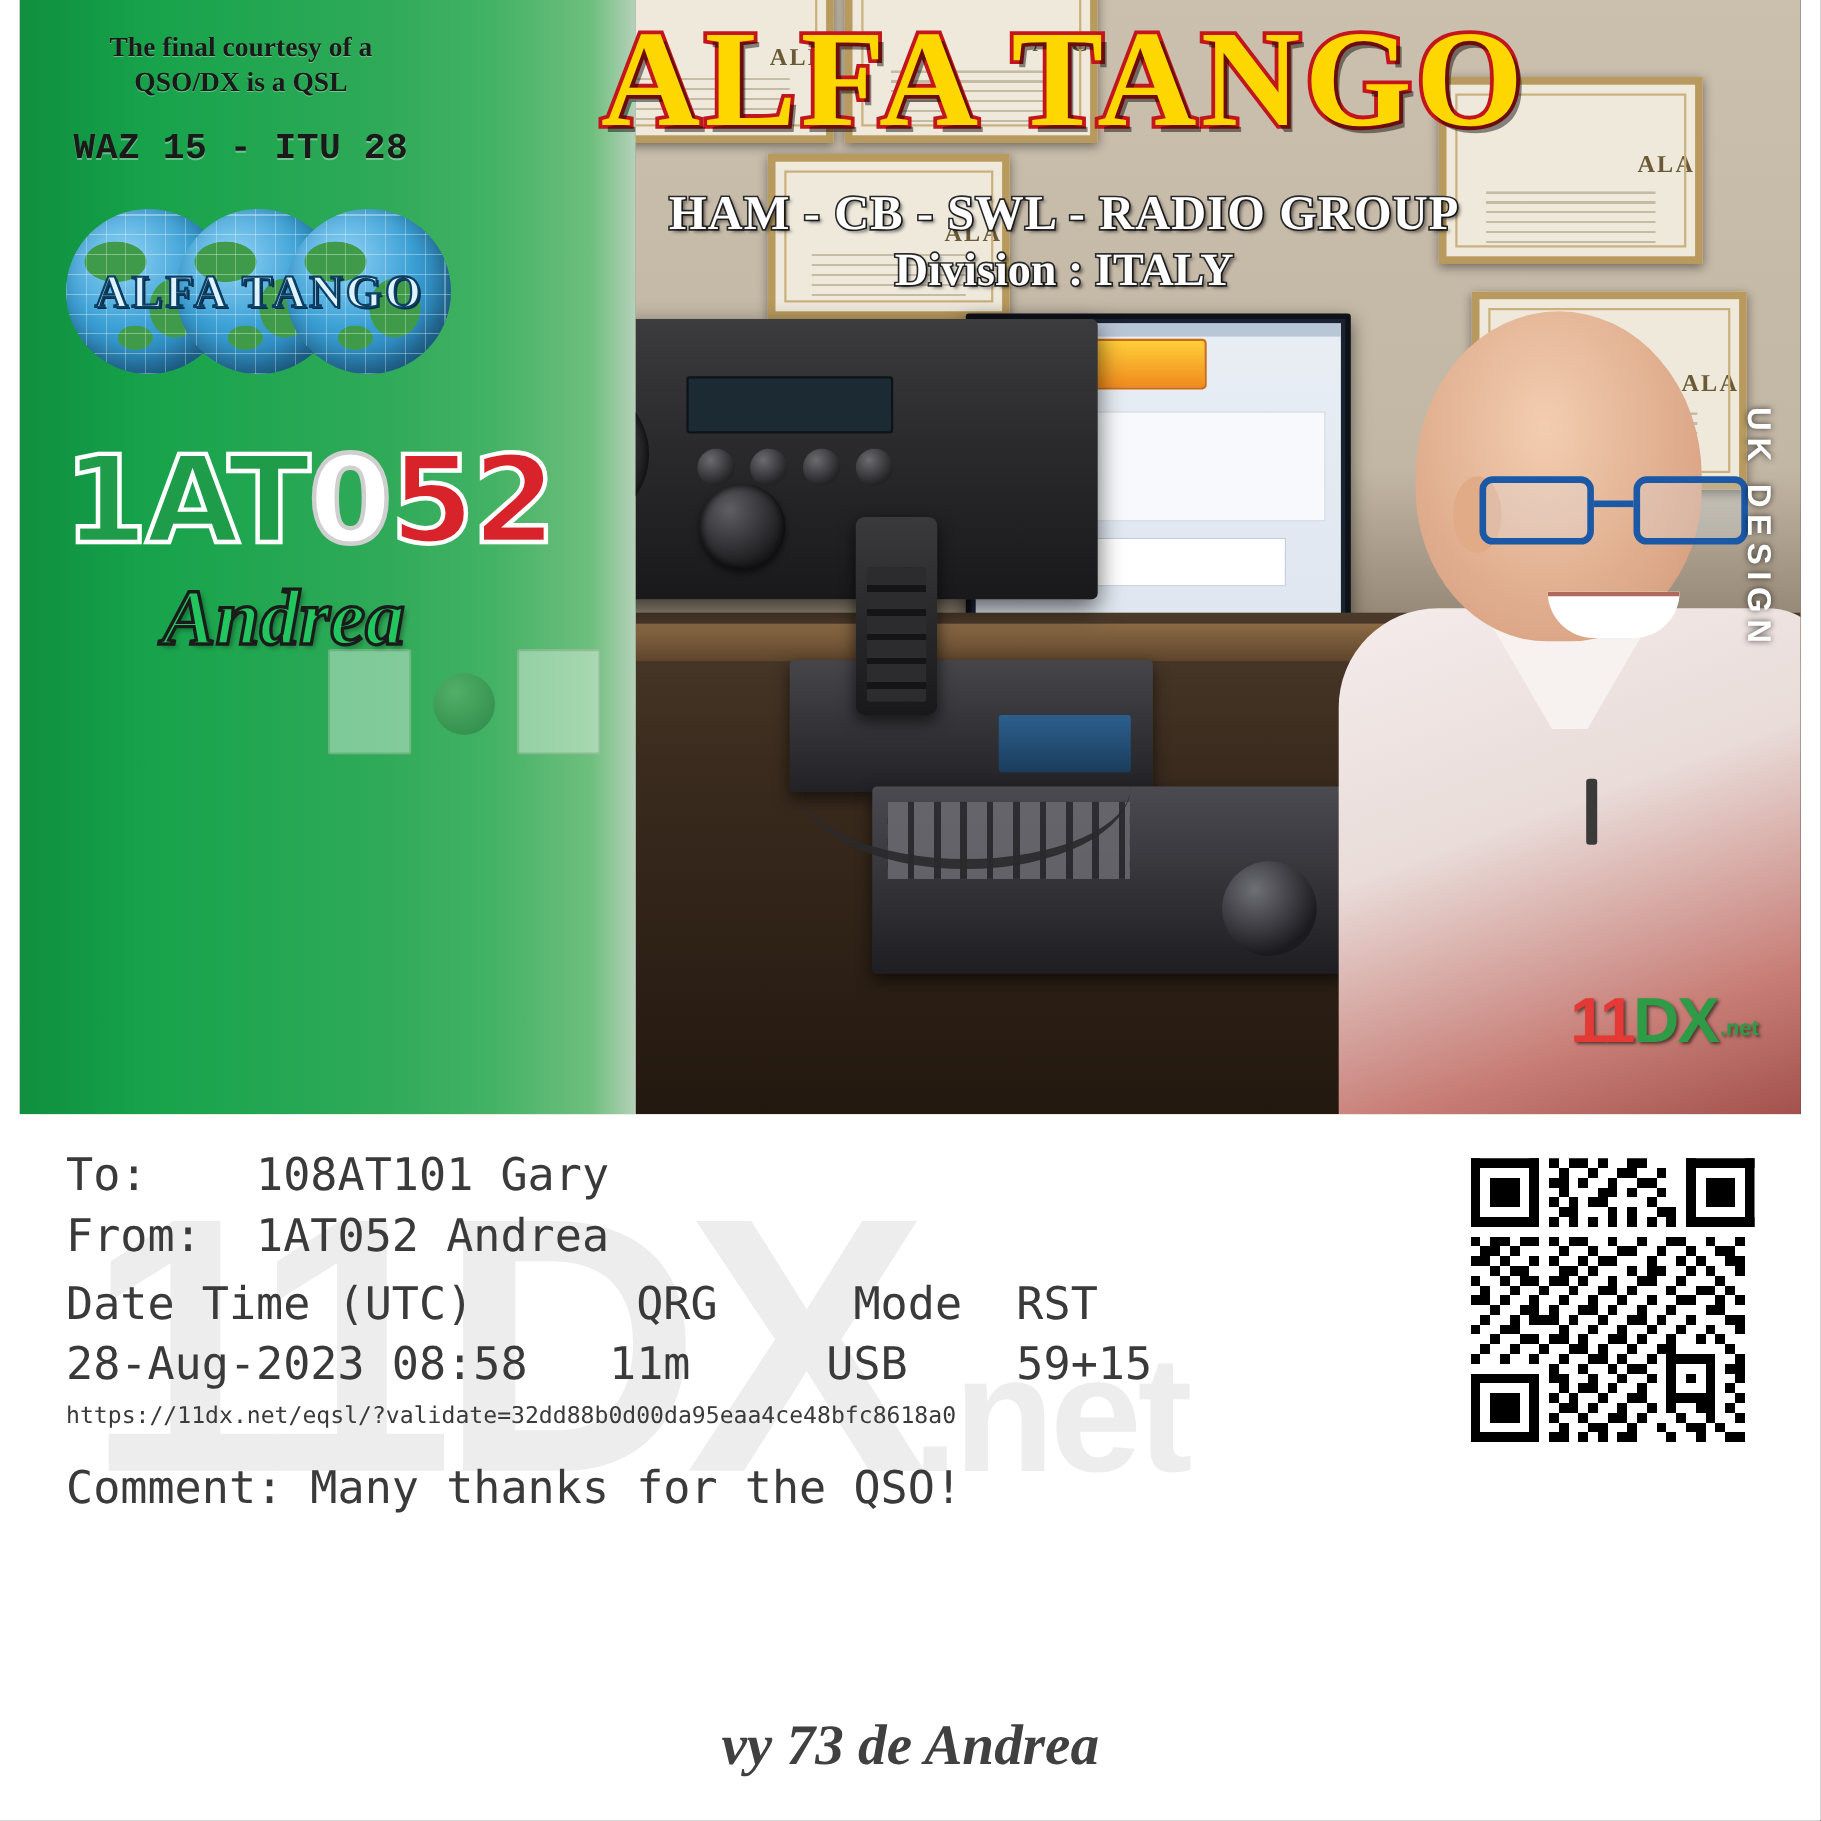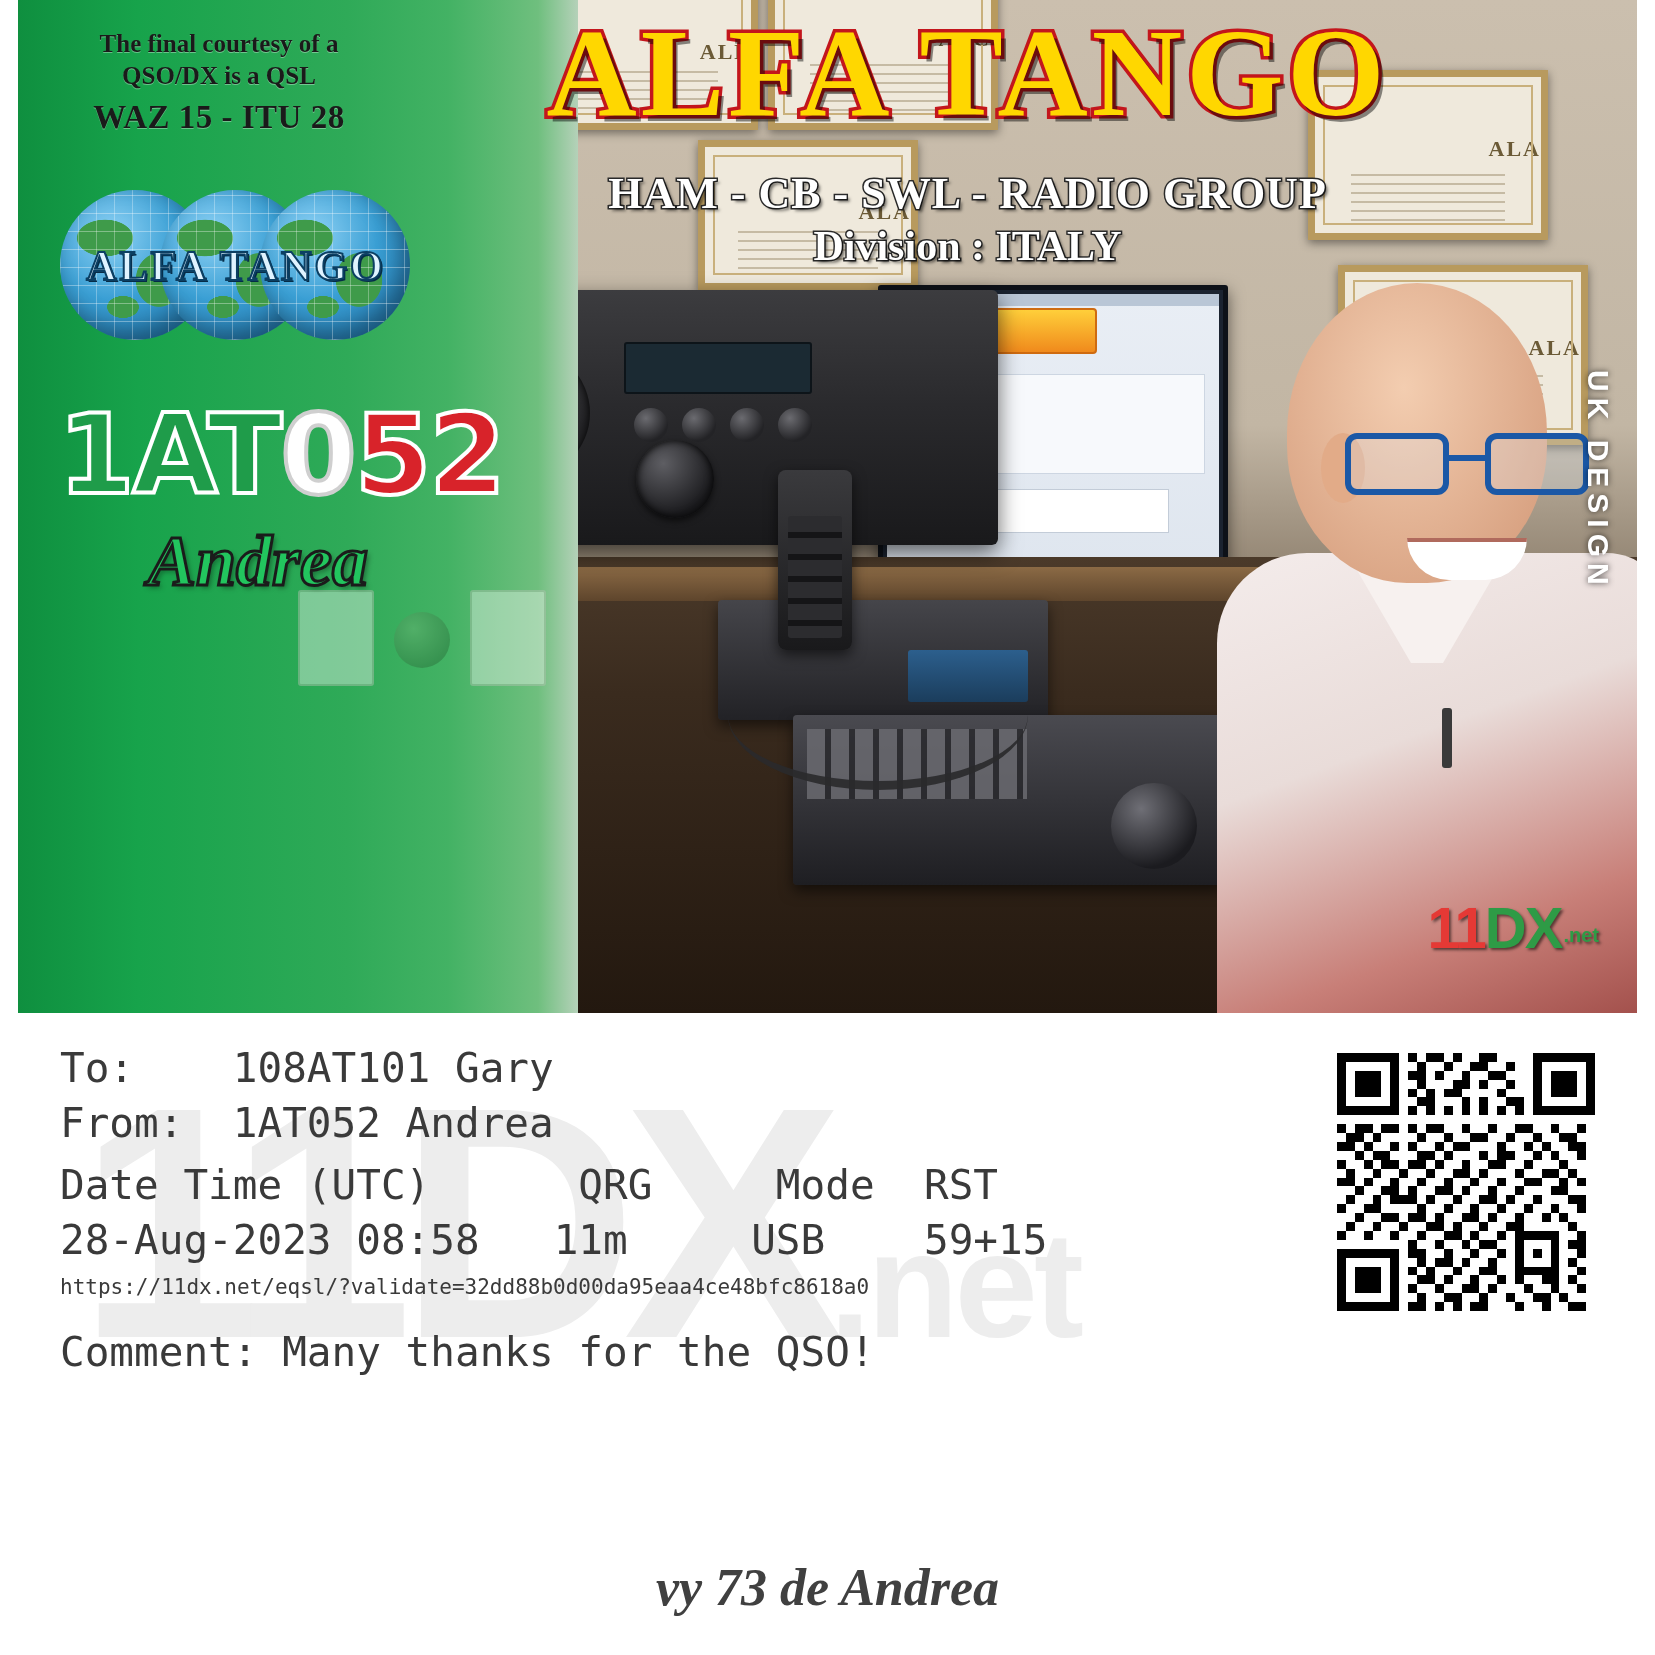--- a/index.html
+++ b/index.html
@@ -263,23 +263,24 @@
     position: absolute; left: 36px; top: 28px; width: 330px;
     color: #1a1a1a;
     font-family: "Liberation Serif", serif;
     font-weight: bold;
     font-size: 25px;
     line-height: 1.26;
     text-align: center;
     text-shadow: 0 1px 0 rgba(255,255,255,.35);
   }
   .waz {
-    margin-top: 6px;
+    margin-top: 24px;
     font-size: 33px;
     letter-spacing: .5px;
+    font-family: Liberation Mono, monospace;
   }
 
   .atlogo {
     position: absolute; left: 42px; top: 190px; width: 350px; height: 150px;
   }
   .globe {
     position: absolute; top: 0; width: 150px; height: 150px; border-radius: 50%;
     background:
       radial-gradient(circle at 35% 30%, #8fd2f5 0%, #3a9fd4 45%, #1c6fa8 100%);
     box-shadow: inset -8px -10px 22px rgba(0,0,0,.35);

